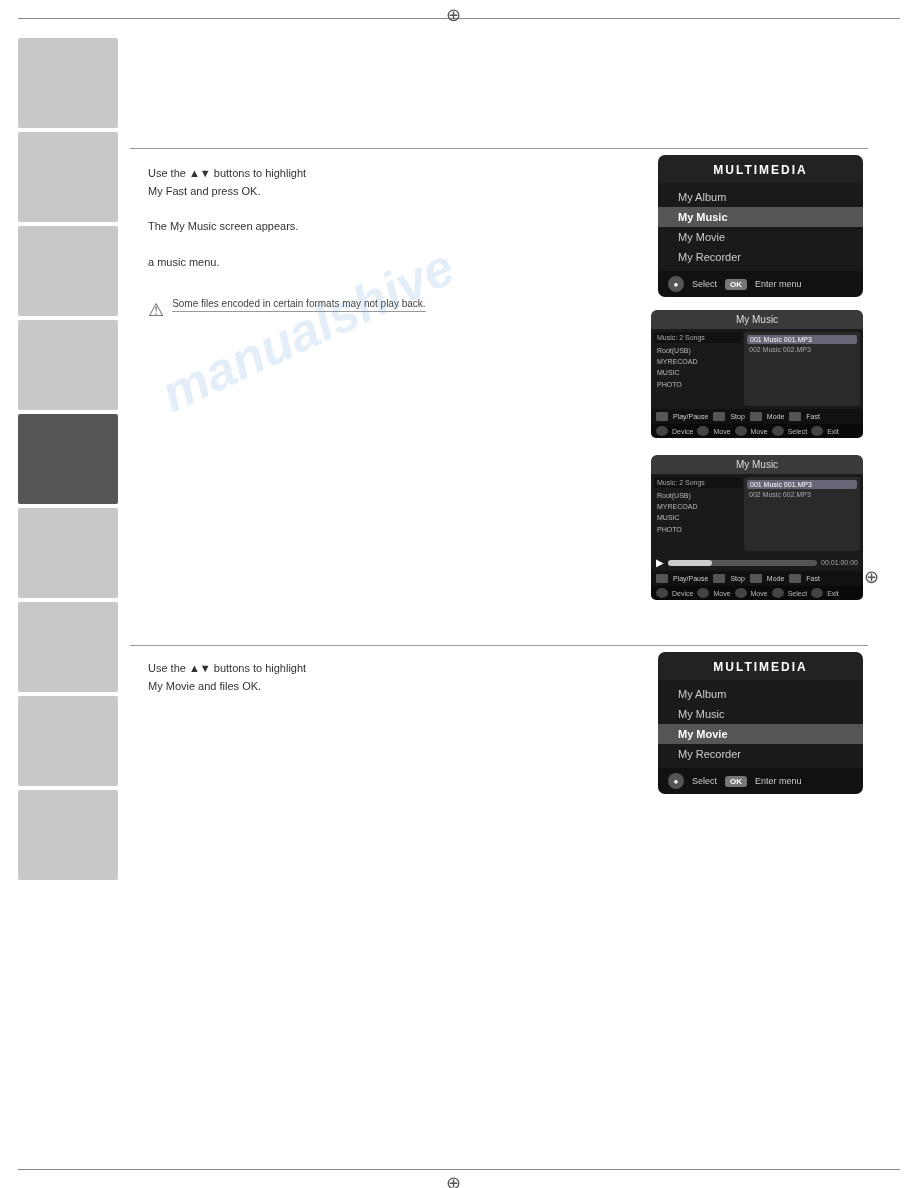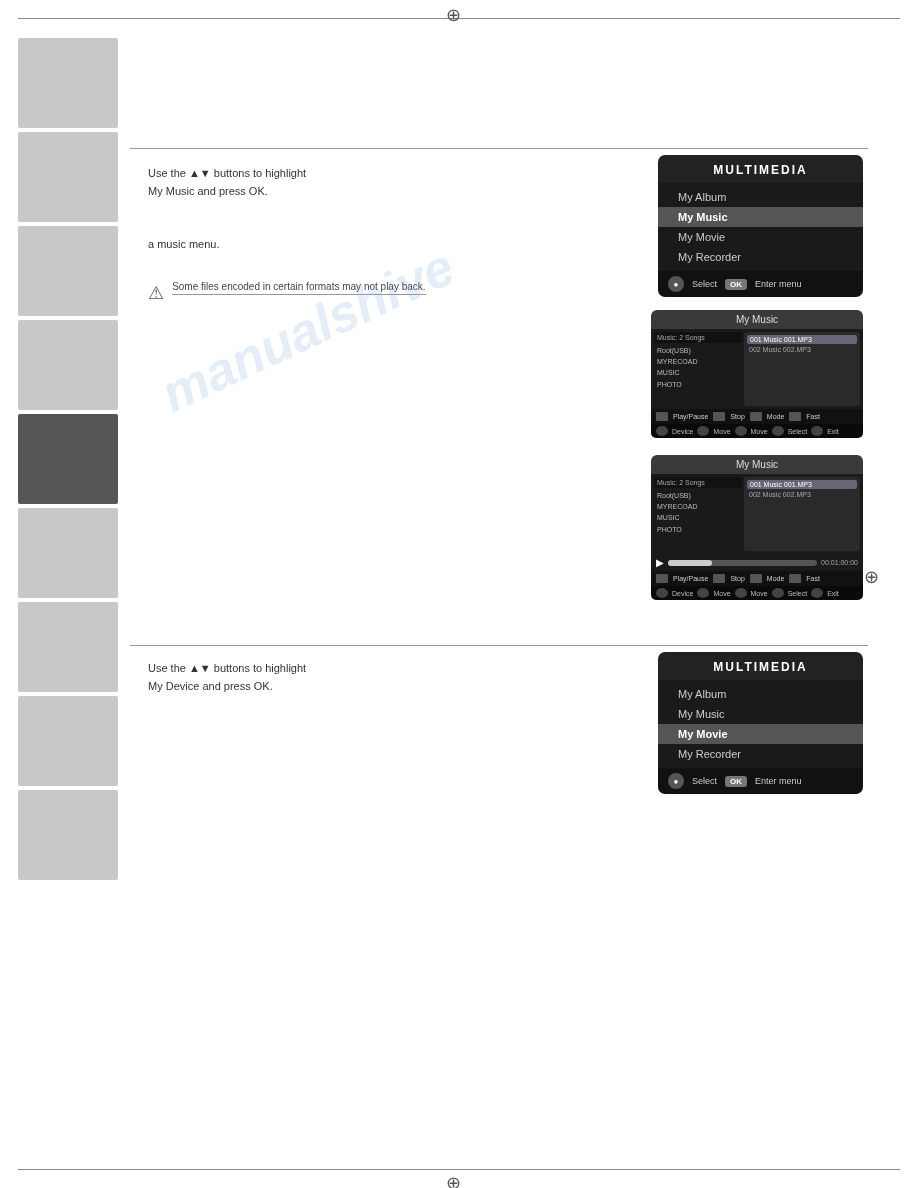--- a/index.html
+++ b/index.html
@@ -131,22 +131,23 @@
   <div class="sidebar-tab"></div>
   <div class="sidebar-tab"></div>
 </div>
 
 <div class="watermark">manualshive</div>
 
 <div class="divider" style="top:148px;"></div>
 
 <div style="position:absolute; left:148px; top:165px; right:420px;">
   <p class="body-text">Use the <span>▲▼</span> buttons to highlight</p>
-  <p class="body-text">My Music and press OK.</p>
-  <br>
+  <p class="body-text">My Fast and press OK.</p>
+  <br>
+  <p class="body-text">The My Music screen appears.</p>
   <br>
   <p class="body-text">a music menu.</p>
   <br>
   <div class="warning-box">
     <span class="warning-icon">⚠</span>
     <p class="warning-text">Some files encoded in certain formats may not play back.</p>
   </div>
 </div>
 
 <div style="position:absolute; top:155px; right:55px; width:205px;">
@@ -258,21 +259,21 @@
     <span style="font-size:7px; color:#bbb;">Select</span>
     <span style="width:12px; height:10px; border-radius:50%; background:#444; display:inline-block;"></span>
     <span style="font-size:7px; color:#bbb;">Exit</span>
   </div>
 </div>
 
 <div class="divider" style="top:645px;"></div>
 
 <div style="position:absolute; left:148px; top:660px; right:420px;">
   <p class="body-text">Use the <span>▲▼</span> buttons to highlight</p>
-  <p class="body-text">My Device and press OK.</p>
+  <p class="body-text">My Movie and files OK.</p>
   <br>
 </div>
 
 <div style="position:absolute; top:652px; right:55px; width:205px;">
   <div style="background:#222; border-radius:7px 7px 0 0; padding:5px 10px; text-align:center;">
     <span style="font-size:12px; font-weight:bold; letter-spacing:2px; color:#fff;">MULTIMEDIA</span>
   </div>
   <div style="background:#1a1a1a; padding:4px 0;">
     <div style="padding:4px 20px; font-size:11px; color:#ccc;">My Album</div>
     <div style="padding:4px 20px; font-size:11px; color:#ccc;">My Music</div>

